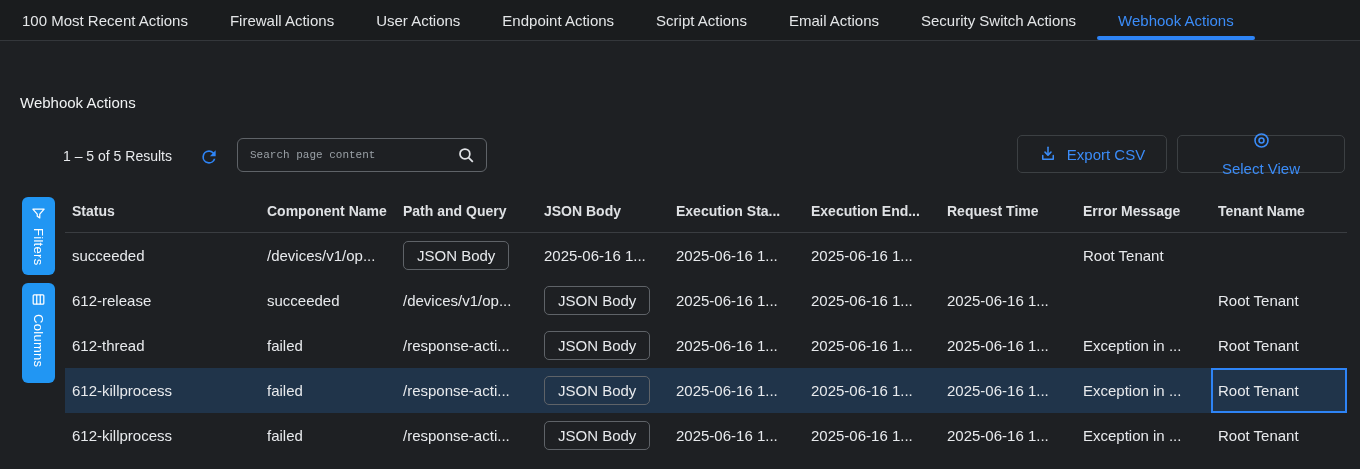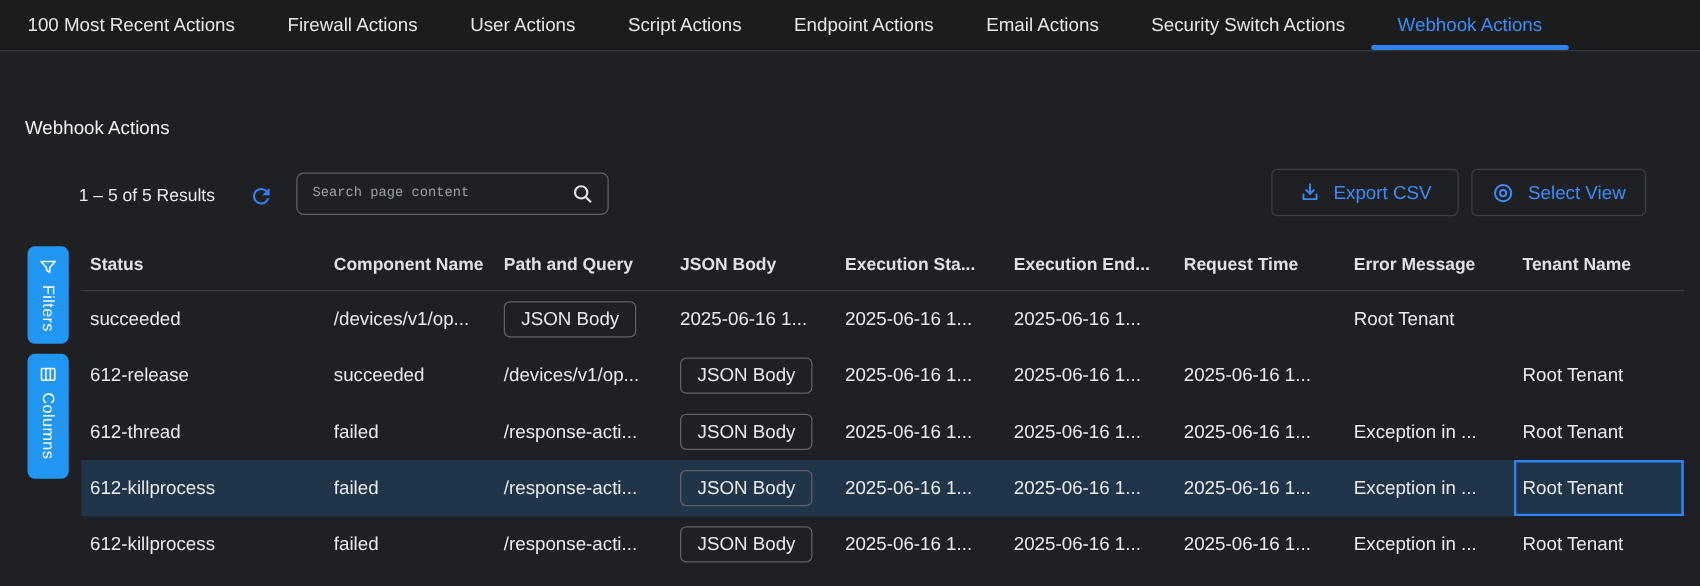--- a/index.html
+++ b/index.html
@@ -53,21 +53,21 @@
   .searchbox .search-icon { margin-right:10px; display:flex; }
 
   .action-btn {
     position:absolute; top:135px; height:38px;
     display:flex; align-items:center; justify-content:center; gap:10px;
     background:transparent; border:1px solid #3c4043; border-radius:5px;
     color:#3b8cf8; font-size:15px; cursor:pointer;
     font-family:"Liberation Sans", sans-serif;
   }
   #export-csv-btn { left:1017px; width:150px; }
-  #select-view-btn { left:1177px; width:140px; }
+  #select-view-btn { left:1177px; width:168px;flex-direction:column; }
 
   
   .side-btn {
     position:absolute; left:22px; width:33px;
     background:#2196f3; border:none; border-radius:6px;
     display:flex; flex-direction:column; align-items:center;
     padding-top:9px; gap:7px; color:#ffffff; cursor:pointer;
   }
   .side-btn .vlabel {
     writing-mode:vertical-rl; font-size:13px; color:#ffffff;
@@ -108,24 +108,24 @@
     <div class="tab">
       <span>100 Most Recent Actions</span>
     </div>
     <div class="tab">
       <span>Firewall Actions</span>
     </div>
     <div class="tab">
       <span>User Actions</span>
     </div>
     <div class="tab">
+      <span>Endpoint Actions</span>
+    </div>
+    <div class="tab">
       <span>Script Actions</span>
-    </div>
-    <div class="tab">
-      <span>Endpoint Actions</span>
     </div>
     <div class="tab">
       <span>Email Actions</span>
     </div>
     <div class="tab">
       <span>Security Switch Actions</span>
     </div>
     <div class="tab active">
       <span>Webhook Actions</span>
     </div>

